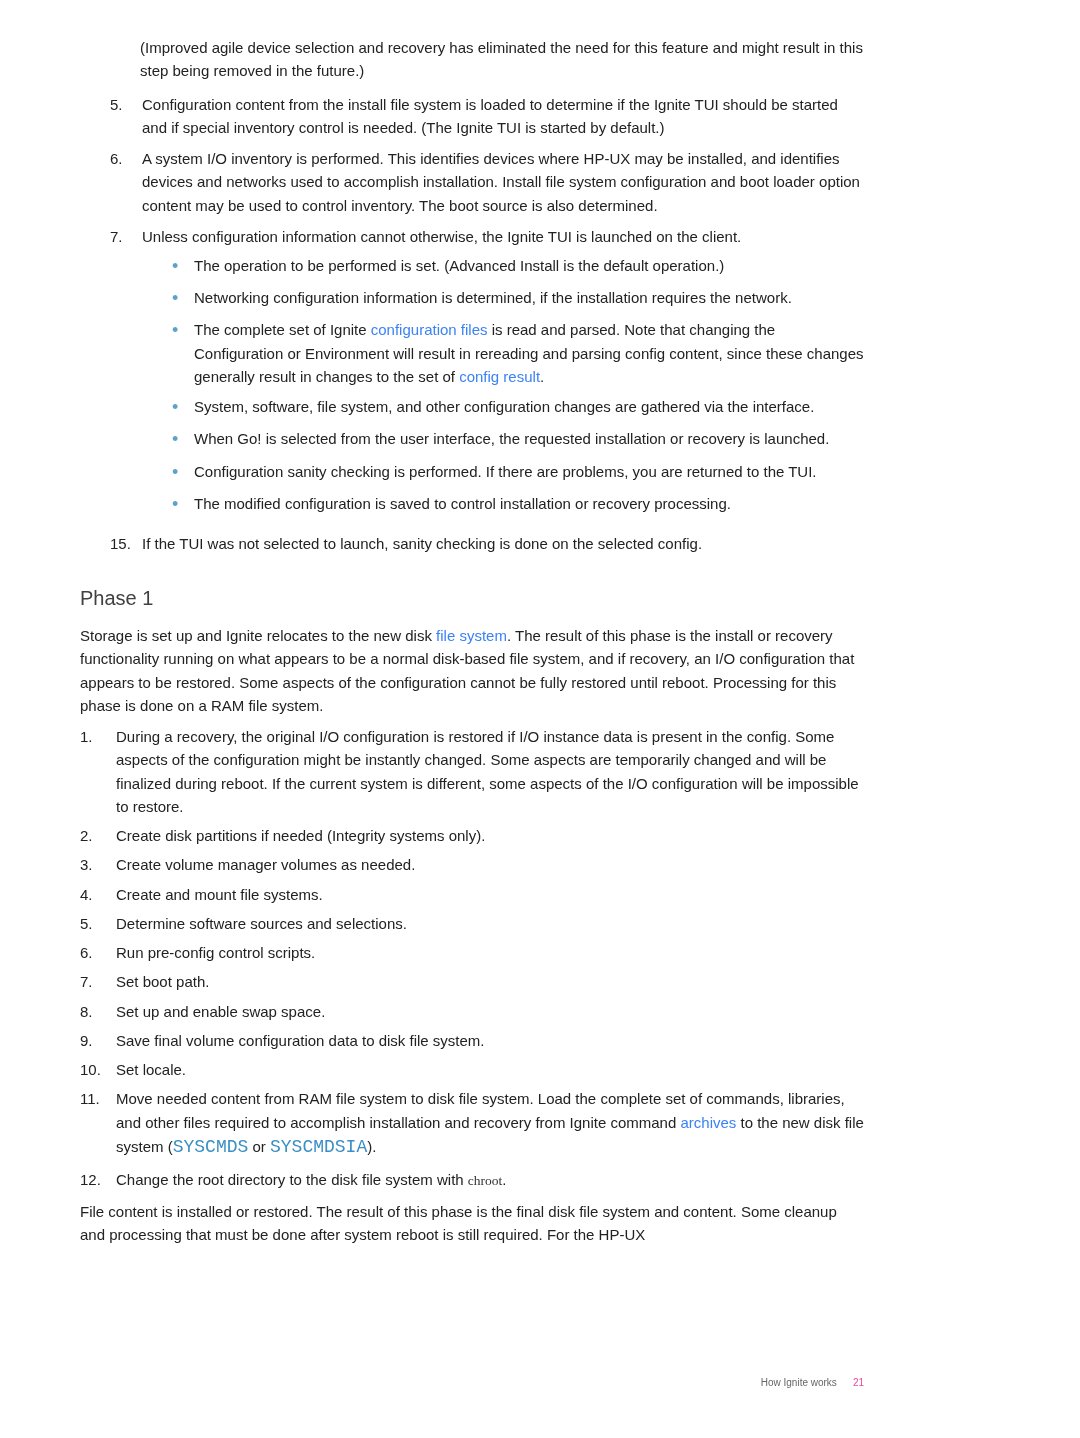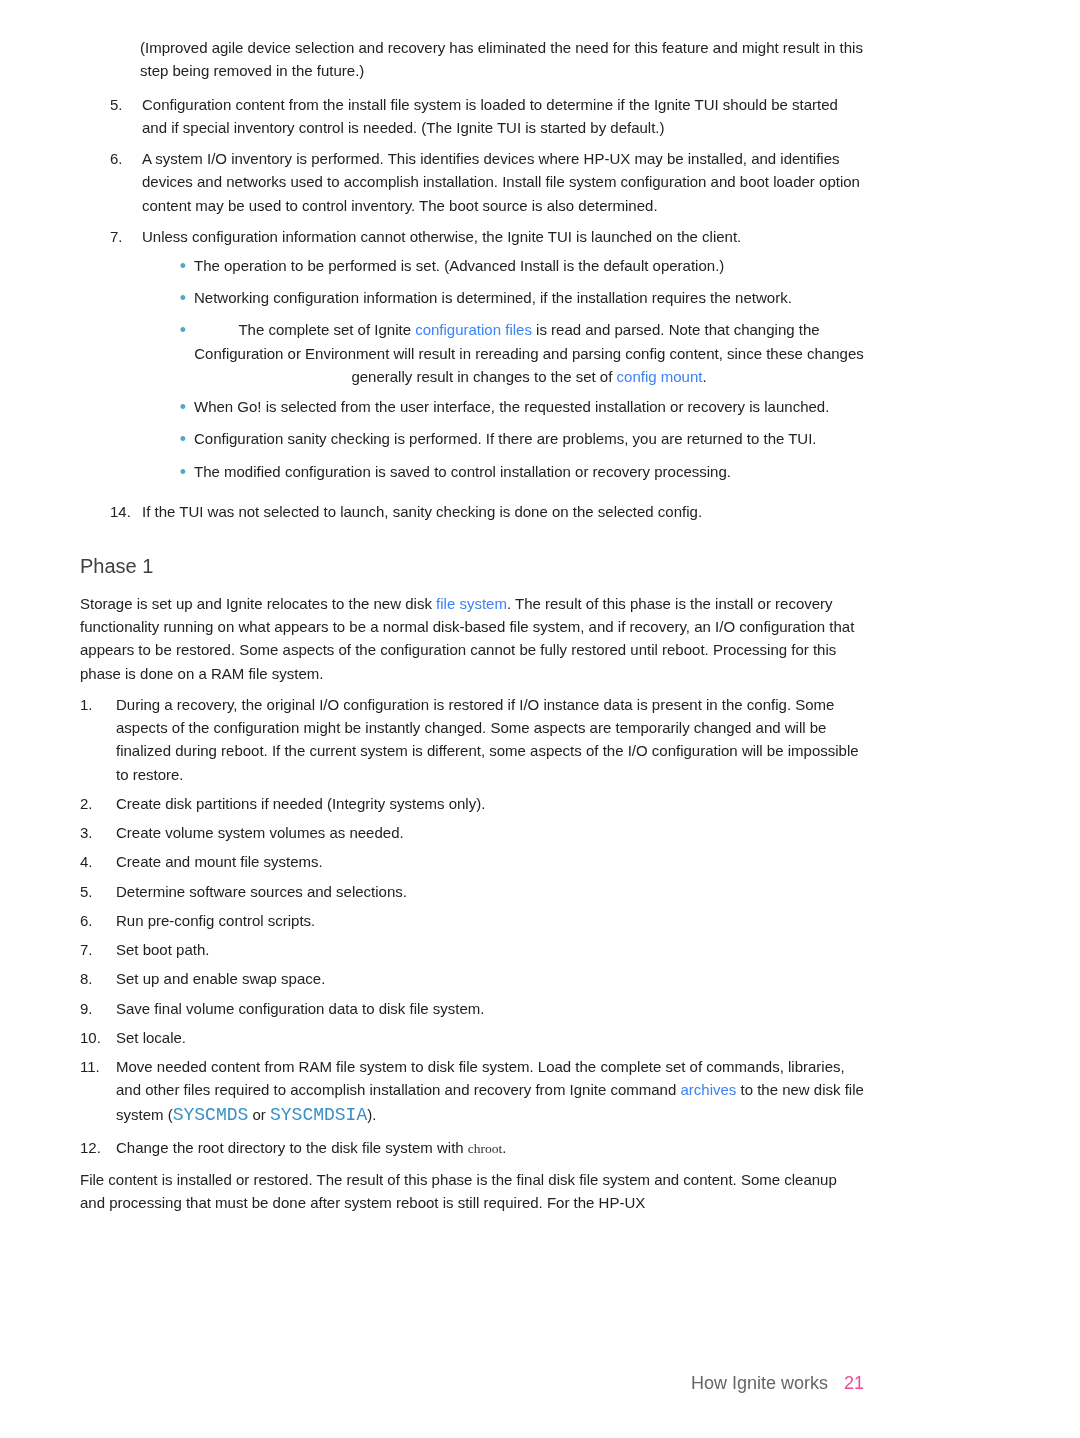--- a/index.html
+++ b/index.html
@@ -44,21 +44,20 @@
       font-size: 15px;
       color: #222;
     }
     ol.main-list li .li-content {
       flex: 1;
     }
     ul.bullet-list {
       list-style: none;
       margin: 6px 0 6px 30px;
       padding: 0;
-      text-align: center;
     }
     ul.bullet-list li {
       display: flex;
       align-items: flex-start;
       margin-bottom: 7px;
     }
     ul.bullet-list li::before {
       content: "•";
       color: #5ba3c9;
       font-size: 18px;
@@ -99,23 +98,23 @@
       content: counter(phase-counter) ".";
       min-width: 36px;
       flex-shrink: 0;
       color: #222;
     }
     ol.phase-list li .li-content {
       flex: 1;
     }
     .footer {
       position: absolute;
-      bottom: 40px;
+      bottom: 48px;
       right: 80px;
-      font-size: 18px;
+      font-size: 10px;
       color: #666;
       display: flex;
       gap: 16px;
     }
     .footer-text {
       color: #666;
     }
     .footer-page {
       color: #ec4899;
     }
@@ -157,22 +156,25 @@
           <span>Unless configuration information cannot otherwise, the Ignite TUI is launched on the client.</span>
           <ul class="bullet-list">
             <li>
               <span>The operation to be performed is set. (Advanced Install is the default operation.)</span>
             </li>
             <li>
               <span>Networking configuration information is determined, if the installation requires the network.</span>
             </li>
             <li>
               <span>
-                <span>The complete set of Ignite </span><a class="link">configuration files</a><span> is read and parsed. Note that changing the Configuration or Environment will result in rereading and parsing config content, since these changes generally result in changes to the set of </span><a class="link">config mount</a><span>.</span>
+                <span>The complete set of Ignite </span><a class="link">configuration files</a><span> is read and parsed. Note that changing the Configuration or Environment will result in rereading and parsing config content, since these changes generally result in changes to the set of </span><a class="link">config result</a><span>.</span>
               </span>
+            </li>
+            <li>
+              <span>System, software, file system, and other configuration changes are gathered via the interface.</span>
             </li>
             <li>
               <span>When Go! is selected from the user interface, the requested installation or recovery is launched.</span>
             </li>
             <li>
               <span>Configuration sanity checking is performed. If there are problems, you are returned to the TUI.</span>
             </li>
             <li>
               <span>The modified configuration is saved to control installation or recovery processing.</span>
             </li>
@@ -201,21 +203,21 @@
       </li>
 
       <li>
         <div class="li-content">
           <span>Create disk partitions if needed (Integrity systems only).</span>
         </div>
       </li>
 
       <li>
         <div class="li-content">
-          <span>Create volume system volumes as needed.</span>
+          <span>Create volume manager volumes as needed.</span>
         </div>
       </li>
 
       <li>
         <div class="li-content">
           <span>Create and mount file systems.</span>
         </div>
       </li>
 
       <li>

